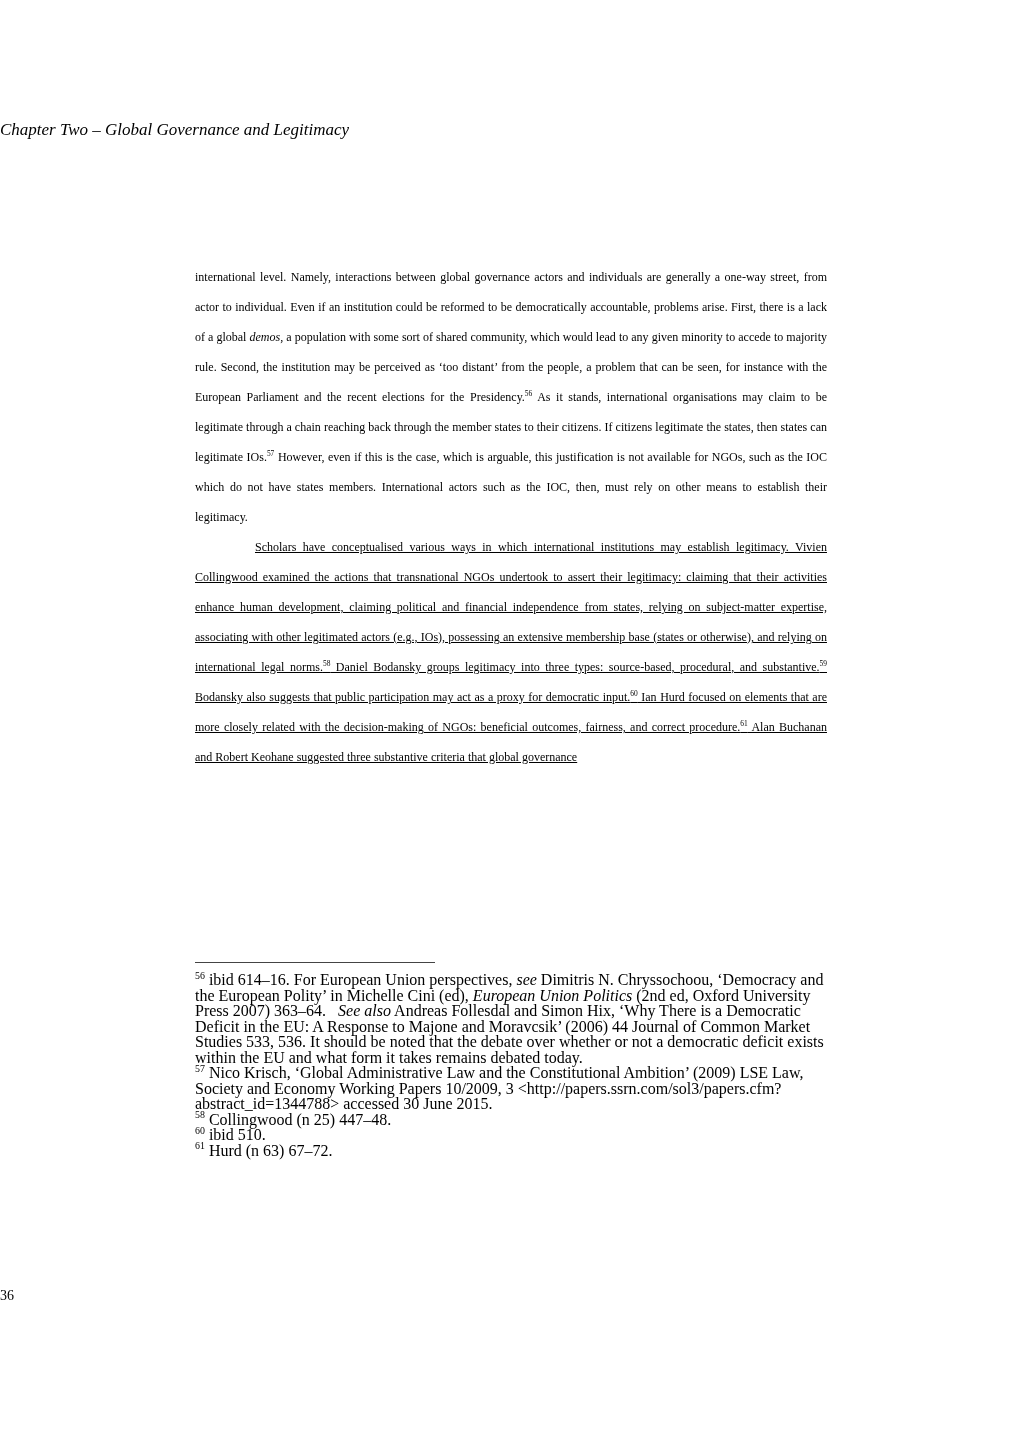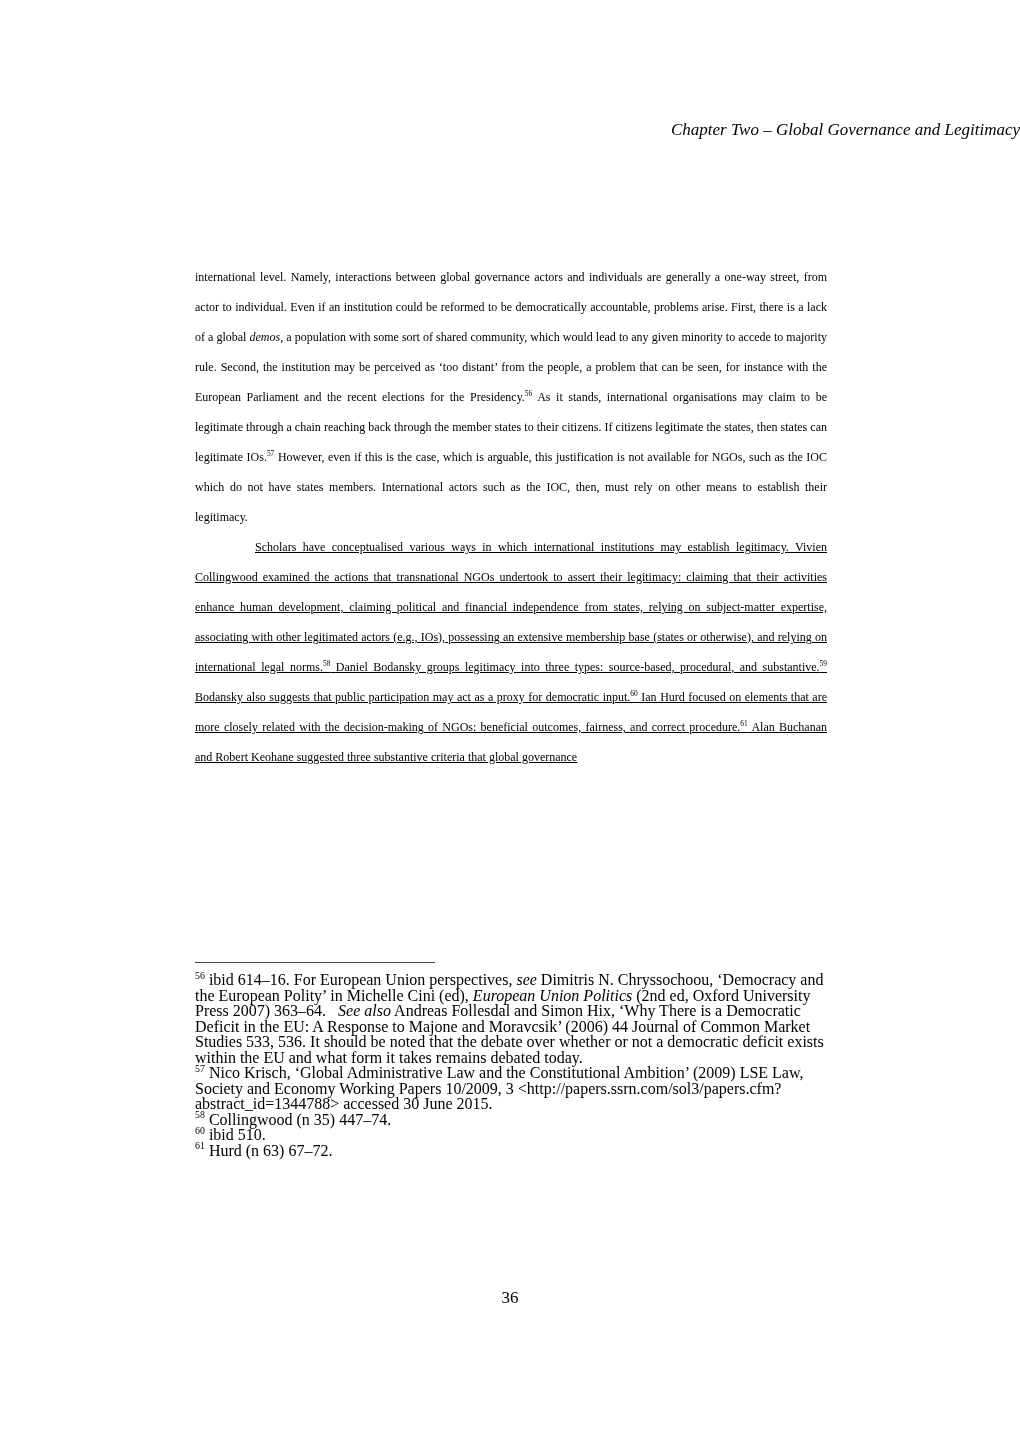--- a/index.html
+++ b/index.html
@@ -14,21 +14,21 @@
     background: #ffffff;
     font-family: "Liberation Serif", serif;
     color: #000000;
     overflow: hidden;
   }
   .chapter-header {
     position: absolute;
     top: 120px;
     left: 0;
     width: 100%;
-    text-align: right;
+    text-align: left;
     font-style: italic;
     font-size: 17px;
   }
   .body-text {
     position: absolute;
     top: 262px;
     left: 195px;
     width: 632px;
   }
   .body-para {
@@ -63,43 +63,42 @@
     text-align: left;
   }
   .fn-num {
     margin-right: 4px;
   }
   .page-number {
     position: absolute;
     top: 1288px;
     left: 0;
     width: 100%;
-    text-align: center;
-    font-size: 17px;
+    font-size: 14px;
   }
   .italic { font-style: italic; }
 </style>
 </head>
 <body>
 
 <div class="page">
 
   <div class="chapter-header">Chapter Two – Global Governance and Legitimacy</div>
 
   <div class="body-text">
       <p class="body-para"><span>international level. Namely, interactions between global governance actors and individuals are generally a one-way street, from actor to individual. Even if an institution could be reformed to be democratically accountable, problems arise. First, there is a lack of a global </span><span class="italic">demos</span><span>, a population with some sort of shared community, which would lead to any given minority to accede to majority rule. Second, the institution may be perceived as ‘too distant’ from the people, a problem that can be seen, for instance with the European Parliament and the recent elections for the Presidency.</span><sup>56</sup><span> As it stands, international organisations may claim to be legitimate through a chain reaching back through the member states to their citizens. If citizens legitimate the states, then states can legitimate IOs.</span><sup>57</sup><span> However, even if this is the case, which is arguable, this justification is not available for NGOs, such as the IOC which do not have states members. International actors such as the IOC, then, must rely on other means to establish their legitimacy.</span></p>
       <p class="body-para indent"><span>Scholars have conceptualised various ways in which international institutions may establish legitimacy. Vivien Collingwood examined the actions that transnational NGOs undertook to assert their legitimacy: claiming that their activities enhance human development, claiming political and financial independence from states, relying on subject-matter expertise, associating with other legitimated actors (e.g., IOs), possessing an extensive membership base (states or otherwise), and relying on international legal norms.</span><sup>58</sup><span> Daniel Bodansky groups legitimacy into three types: source-based, procedural, and substantive.</span><sup>59</sup><span> Bodansky also suggests that public participation may act as a proxy for democratic input.</span><sup>60</sup><span> Ian Hurd focused on elements that are more closely related with the decision-making of NGOs: beneficial outcomes, fairness, and correct procedure.</span><sup>61</sup><span> Alan Buchanan and Robert Keohane suggested three substantive criteria that global governance</span></p>
     </div>
 
   <div class="footnotes">
     <div class="fn-rule"></div>
     <div>
         <div class="footnote"><sup class="fn-num">56</sup><span>ibid 614–16. For European Union perspectives, </span><span class="italic">see</span><span> Dimitris N. Chryssochoou, ‘Democracy and the European Polity’ in Michelle Cini (ed), </span><span class="italic">European Union Politics</span><span> (2nd ed, Oxford University Press 2007) 363–64.&nbsp;&nbsp; </span><span class="italic">See also</span><span> Andreas Follesdal and Simon Hix, ‘Why There is a Democratic Deficit in the EU: A Response to Majone and Moravcsik’ (2006) 44 Journal of Common Market Studies 533, 536. It should be noted that the debate over whether or not a democratic deficit exists within the EU and what form it takes remains debated today.</span></div>
         <div class="footnote"><sup class="fn-num">57</sup><span>Nico Krisch, ‘Global Administrative Law and the Constitutional Ambition’ (2009) LSE Law, Society and Economy Working Papers 10/2009, 3 &lt;http://papers.ssrn.com/sol3/papers.cfm?abstract_id=1344788&gt; accessed 30 June 2015.</span></div>
-        <div class="footnote"><sup class="fn-num">58</sup><span>Collingwood (n 35) 447–74.</span></div>
+        <div class="footnote"><sup class="fn-num">58</sup><span>Collingwood (n 25) 447–48.</span></div>
         <div class="footnote"><sup class="fn-num">60</sup><span>ibid 510.</span></div>
         <div class="footnote"><sup class="fn-num">61</sup><span>Hurd (n 63) 67–72.</span></div>
       </div>
   </div>
 
   <div class="page-number">36</div>
 
 </div>
 
 </body></html>

